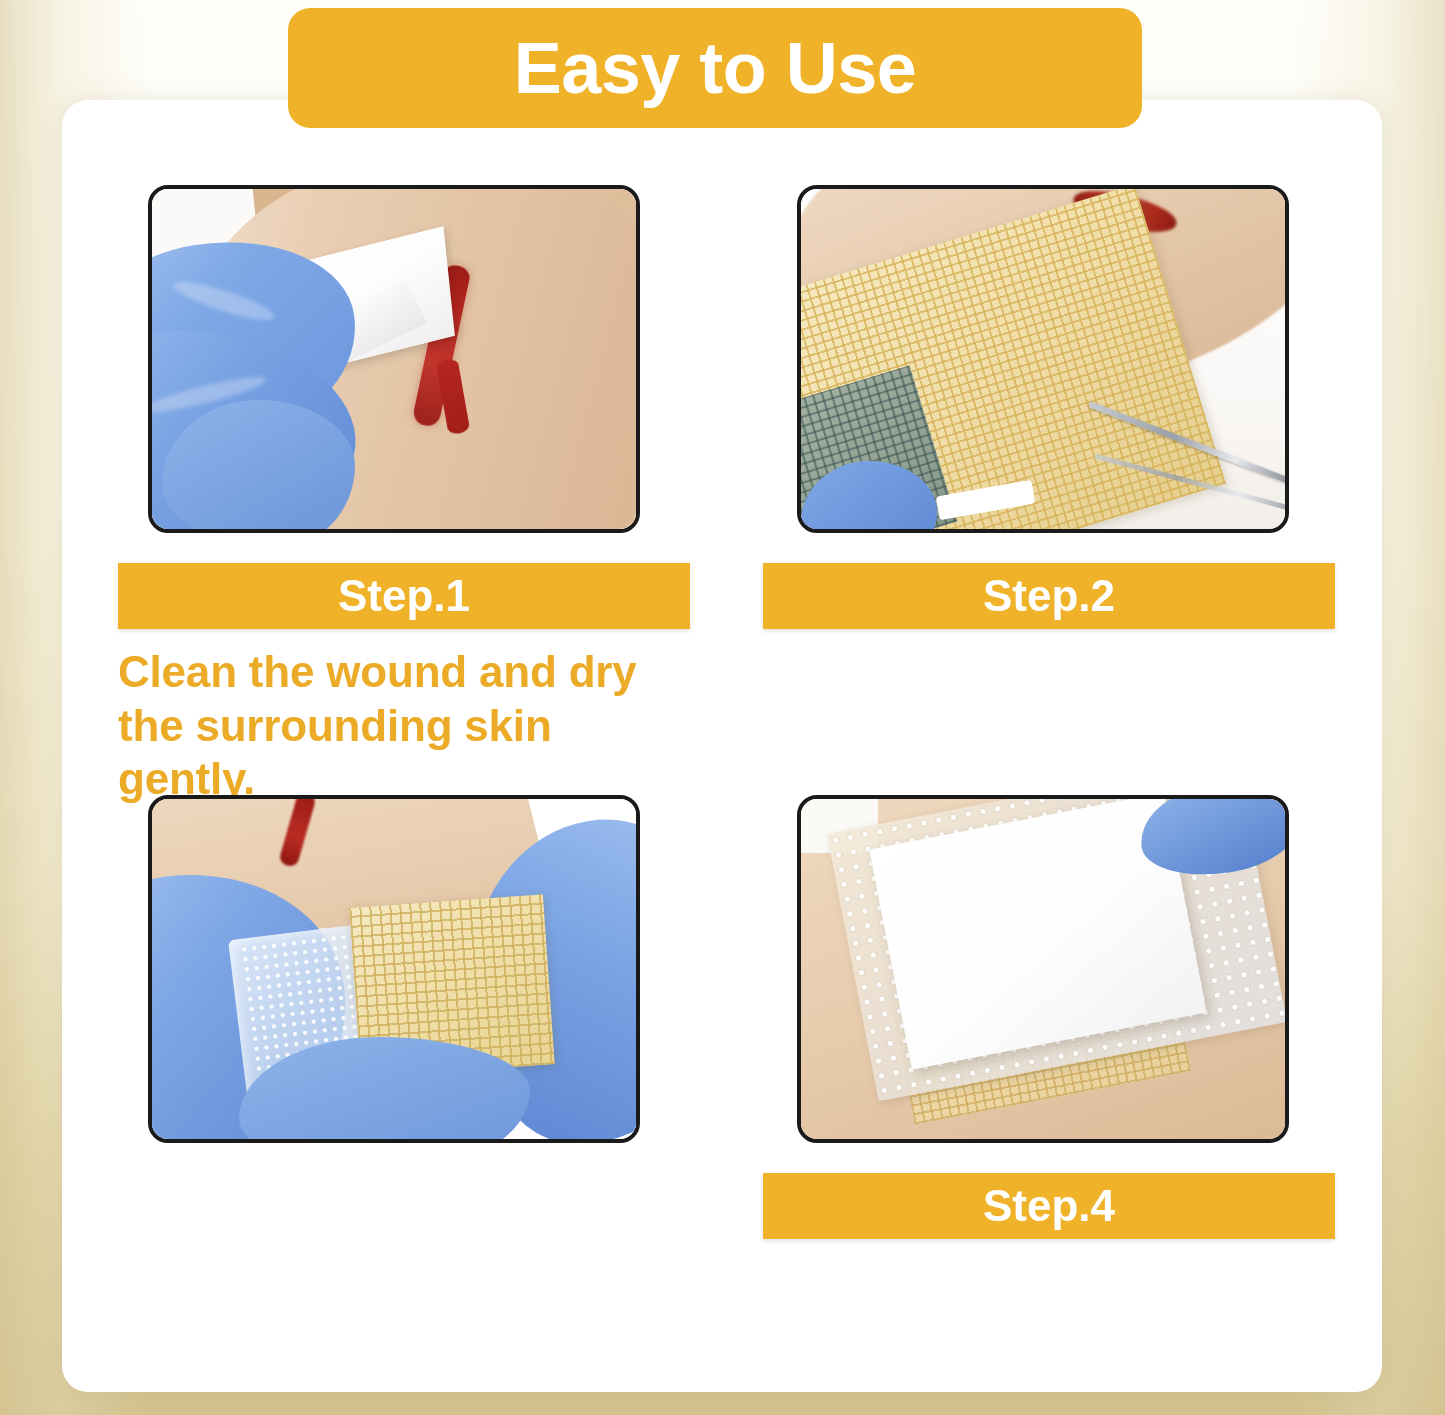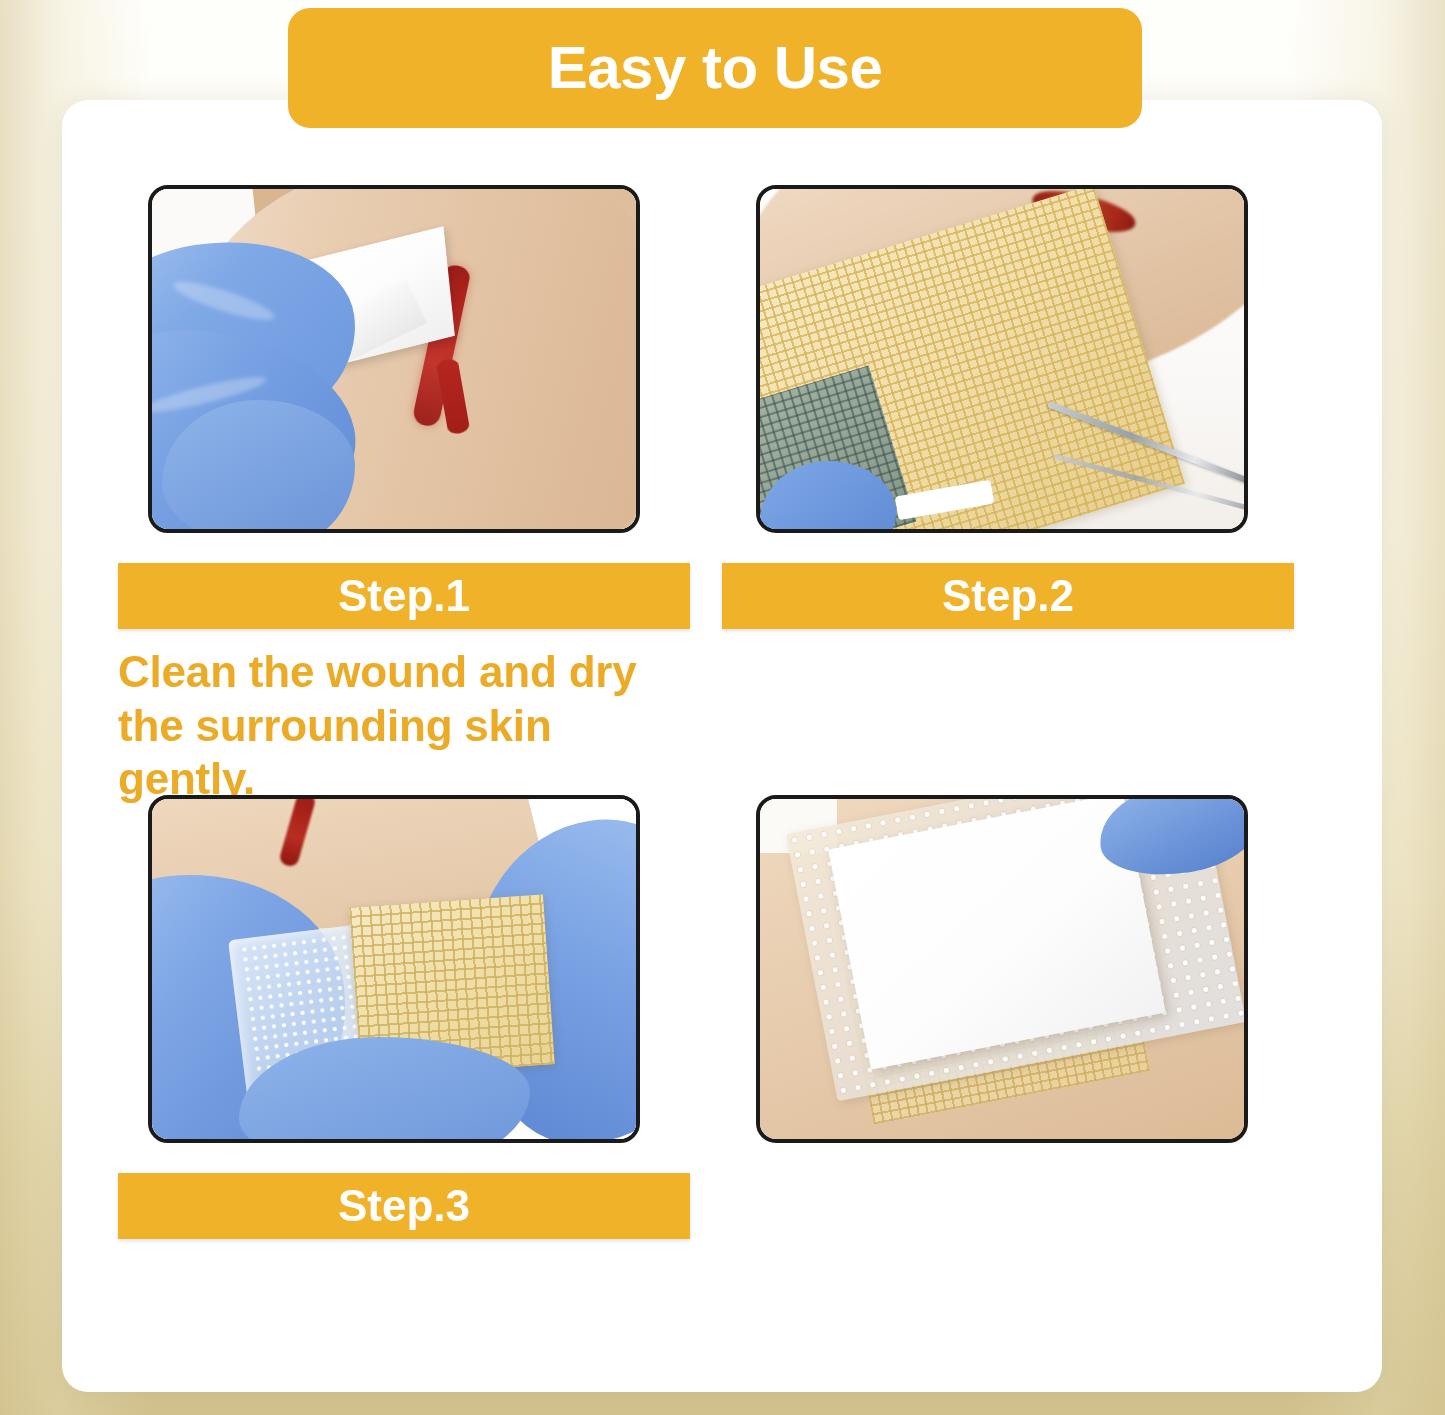--- a/index.html
+++ b/index.html
@@ -62,21 +62,21 @@
     height: 120px;
     background: #F0B229;
     border-radius: 22px;
     display: flex;
     align-items: center;
     justify-content: center;
     z-index: 4;
   }
   .title-banner .title-text {
     color: #FFFFFF;
-    font-size: 60px;
+    font-size: 72px;
     font-weight: bold;
     letter-spacing: -0.5px;
     line-height: 1;
     white-space: nowrap;
   }
 
   
   .grid {
     position: absolute;
     left: 0;
@@ -84,21 +84,21 @@
     width: 1445px;
     height: 1415px;
     z-index: 3;
   }
 
   .step {
     position: absolute;
     width: 592px;
   }
   .step.col-left  { left: 118px; }
-  .step.col-right { left: 722px; text-align: right; }
+  .step.col-right { left: 763px; text-align: right; }
   .step.row-top    { top: 185px; }
   .step.row-bottom { top: 795px; }
 
   
   .photo-frame {
     position: relative;
     width: 492px;
     height: 348px;
     margin: 0 auto 0 30px;
     border: 4px solid #1A1A1A;
@@ -513,34 +513,34 @@
           <div class="p3-wound"></div>
           <div class="p3-white-tr"></div>
           <div class="p3-glove-l"></div>
           <div class="p3-glove-r"></div>
           <div class="p3-film"></div>
           <div class="p3-film-dots"></div>
           <div class="p3-mesh"></div>
           <div class="p3-glove-b"></div>
         </div>
       </div>
-      <div class="step-bar">
-        <span class="step-bar-text">Step.3</span>
-      </div>
     </div>
 
     <div class="step col-right row-bottom">
       <div class="photo-frame">
         <div class="photo">
           <div class="p4-bg"></div>
           <div class="p4-white-tl"></div>
           <div class="p4-mesh"></div>
           <div class="p4-wound"></div>
           <div class="p4-film"></div>
           <div class="p4-film-dots"></div>
           <div class="p4-gauze"></div>
           <div class="p4-glove"></div>
         </div>
       </div>
+      <div class="step-bar">
+        <span class="step-bar-text">Step.4</span>
+      </div>
     </div>
 
   </div>
 </div>
 
 </body></html>

